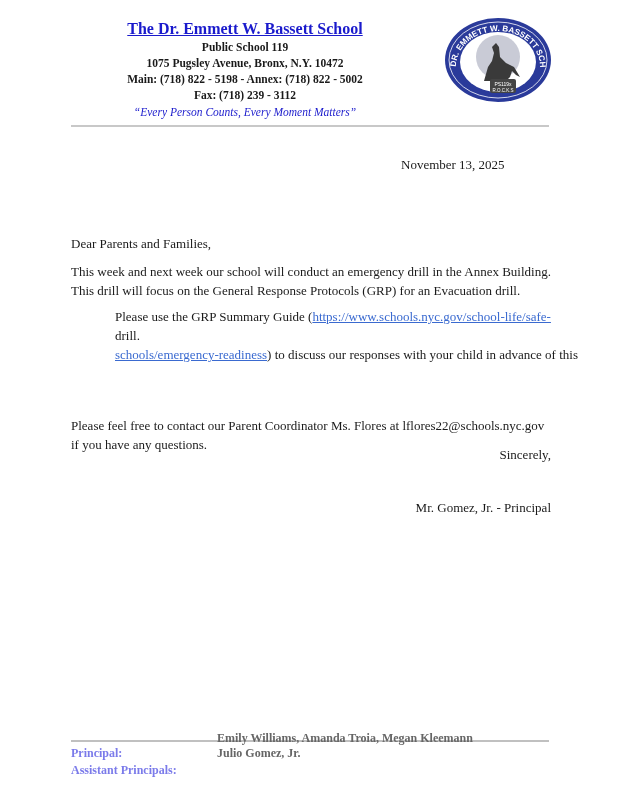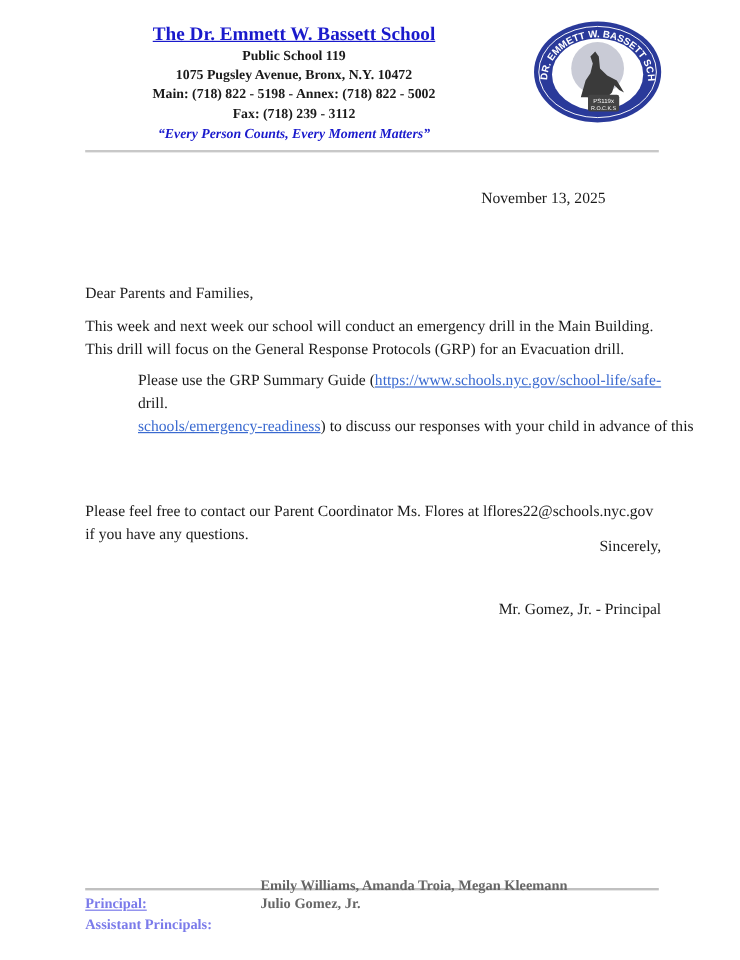--- a/index.html
+++ b/index.html
@@ -2,21 +2,21 @@
 <html><head>
   <meta charset="utf-8">
   <style>
     html, body { margin: 0; padding: 0; background: #ffffff; }
     body { width: 617px; height: 800px; position: relative; overflow: hidden;
       font-family: "Liberation Serif", "DejaVu Serif", serif; color: #1a1a1a; }
     .header { position: absolute; left: 70px; top: 18px; width: 350px; text-align: center; }
     .school-name { font-weight: bold; font-size: 16px; color: #1a1acc; text-decoration: underline;
       line-height: 21px; display: block; }
     .hdr-line { font-weight: bold; font-size: 11.5px; line-height: 16px; color: #1a1a1a; display: block; text-align: center; }
-    .motto { font-weight: bold; font-style: italic; font-size: 11.5px; color: #1a1acc; line-height: 18px; display: block; }
+    .motto { font-weight: normal; font-style: italic; font-size: 11.5px; color: #1a1acc; line-height: 18px; display: block; }
     .logo { position: absolute; left: 444px; top: 17px; width: 108px; height: 86px; }
     .rule-top { position: absolute; left: 71px; top: 125px; width: 478px; height: 2px; background: #c8c8c8; }
     .date { position: absolute; left: 401px; top: 157px; font-size: 13px; }
     .body-text { position: absolute; left: 71px; font-size: 13px; line-height: 19px; width: 480px; }
     .link { color: #3a6ad0; text-decoration: underline; }
     .rule-bottom { position: absolute; left: 71px; top: 740px; width: 478px; height: 2px; background: #c0c0c0; }
     .foot-label { position: absolute; left: 71px; font-weight: bold; font-size: 12px; color: #7b7bea; }
     .foot-value { position: absolute; left: 217px; font-weight: bold; font-size: 12px; color: #666666; }
   </style>
 </head>
@@ -50,37 +50,37 @@
   </svg>
 </div>
 
 <div class="rule-top"></div>
 
 <div class="date">November 13, 2025</div>
 
 <div class="body-text" style="top:234px;">Dear Parents and Families,</div>
 
 <div class="body-text" style="top:262px;">
-  <div>This week and next week our school will conduct an emergency drill in the Main Building.</div>
+  <div>This week and next week our school will conduct an emergency drill in the Annex Building.</div>
   <div>This drill will focus on the General Response Protocols (GRP) for an Evacuation drill.</div>
 </div>
 
 <div class="body-text" style="top:307px;margin-left:44px;">
   <div><span> Please use the GRP Summary Guide (</span><span class="link">https://www.schools.nyc.gov/school-life/safe-</span></div>
   <div>drill.</div>
   <div><span class="link">schools/emergency-readiness</span><span>) to discuss our responses with your child in advance of this</span></div>
 </div>
 
 <div class="body-text" style="top:372px;margin-top:44px;">
   <div>Please feel free to contact our Parent Coordinator Ms. Flores at lflores22@schools.nyc.gov</div>
   <div>if you have any questions.</div>
 </div>
 
 <div class="body-text" style="top:445px;text-align:right;">Sincerely,</div>
 
 <div class="body-text" style="top:498px;text-align:right;">Mr. Gomez, Jr. - Principal</div>
 
 <div class="rule-bottom"></div>
 
-<div class="foot-label" style="top:746px;text-decoration:underline;">Principal:</div>
+<div class="foot-label" style="top:746px;">Principal:</div>
 <div class="foot-value" style="top:746px;">Julio Gomez, Jr.</div>
 <div class="foot-label" style="top:763px;">Assistant Principals:</div>
 <div class="foot-value" style="top:731px;">Emily Williams, Amanda Troia, Megan Kleemann</div>
 
 </body></html>

